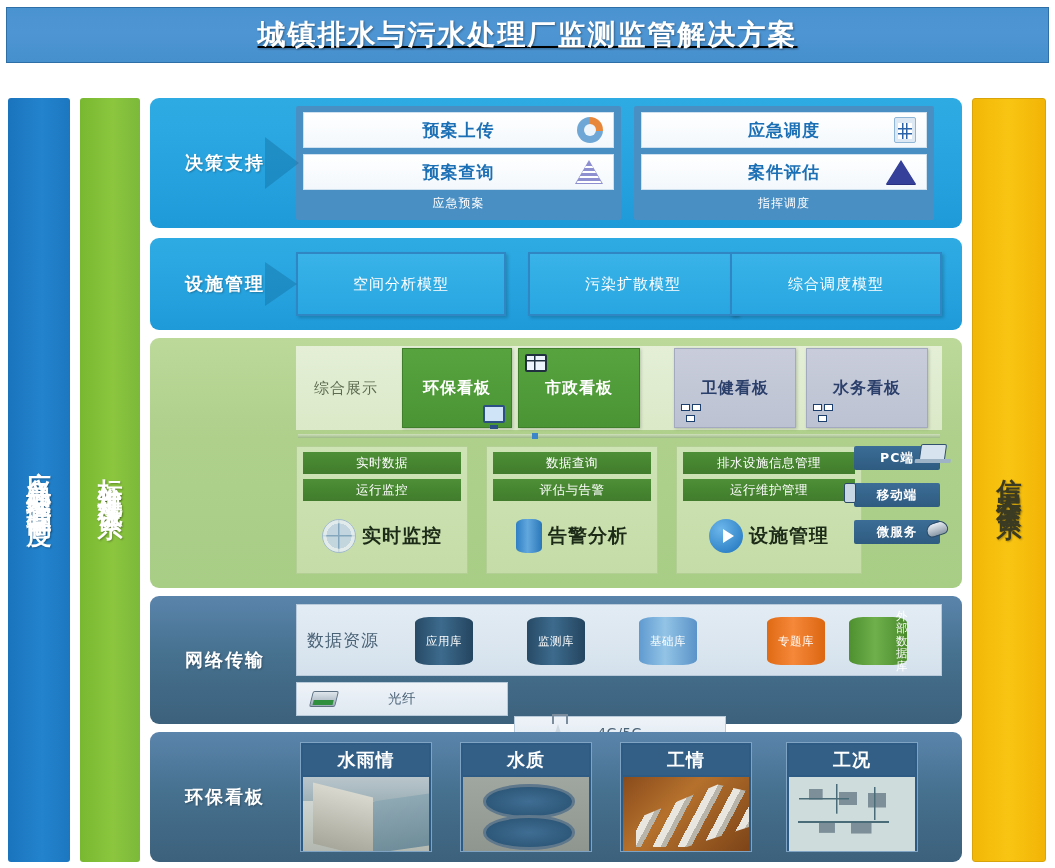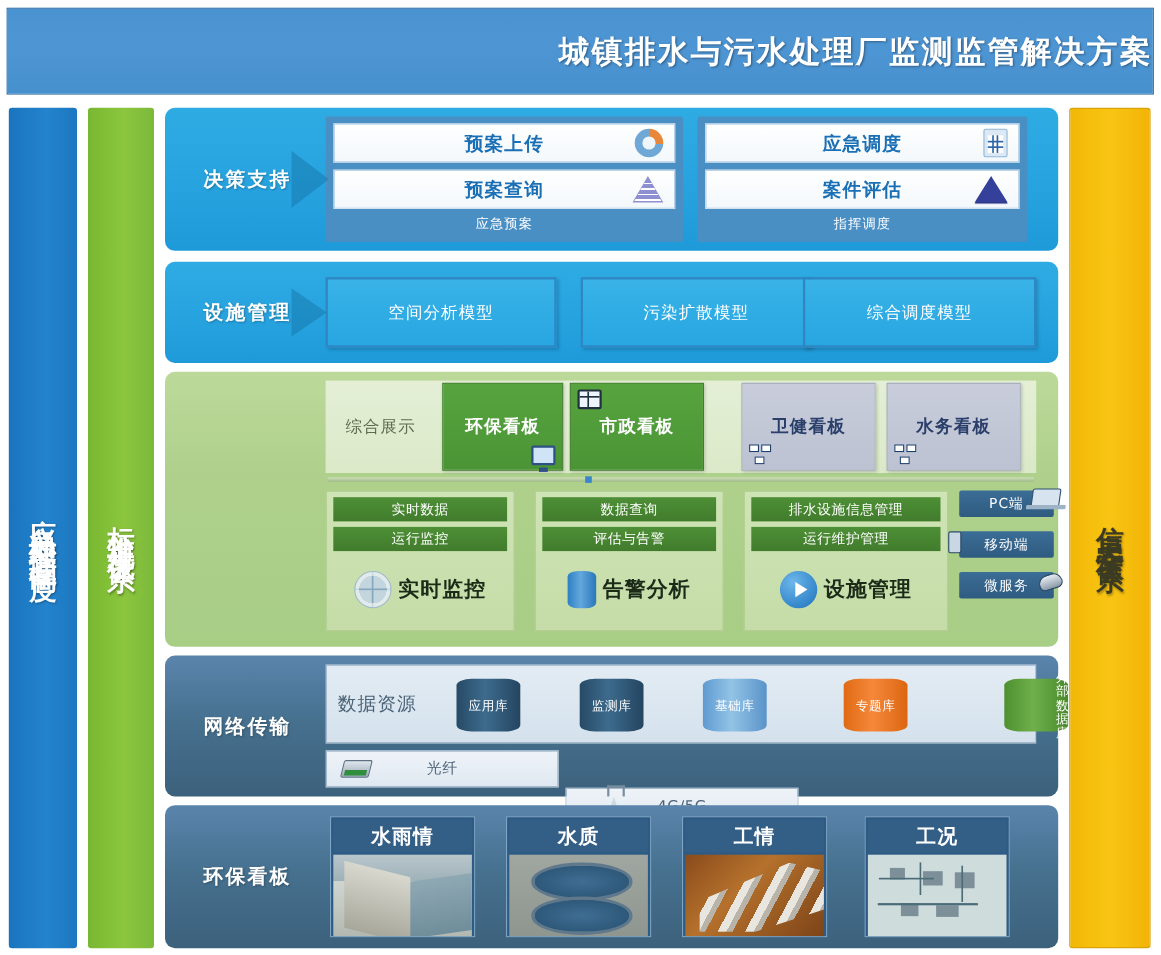--- a/index.html
+++ b/index.html
@@ -6,24 +6,24 @@
   body {
     width: 1055px; height: 868px;
     background: #ffffff;
     font-family: "DejaVu Sans", "Liberation Sans", sans-serif;
     overflow: hidden;
     position: relative;
   }
 
   
   .title-banner {
-    position: absolute; left: 6px; top: 7px; width: 1043px; height: 79px;
+    position: absolute; left: 6px; top: 7px; width: 1043px; height: 56px;
     background: linear-gradient(180deg,#4a93d1 0%, #4e95d3 45%, #4690ce 100%);
     border: 1px solid #2f6fa8;
-    display: flex; align-items: center; justify-content: flex-end;
+    display: flex; align-items: center; justify-content: center; text-decoration: underline;
   }
   .title-banner .t {
     color: #ffffff; font-size: 28px; font-weight: bold; letter-spacing: 2px;
     text-shadow: 1px 1px 2px rgba(0,0,0,0.35);
   }
 
   
   .vbar {
     position: absolute; top: 98px; height: 764px;
     display: flex; align-items: center; justify-content: center;
@@ -171,21 +171,21 @@
     background-image: radial-gradient(circle, transparent 55%, rgba(255,255,255,.6) 56%),
       linear-gradient(#7a9ec2 0 0), linear-gradient(#7a9ec2 0 0);
     background-size: 100% 100%, 100% 1.5px, 1.5px 100%;
     background-position: 0 0, 0 50%, 50% 0; background-repeat:no-repeat; opacity:.85; }
   .ic-cyl { width:26px; height:34px; background: linear-gradient(90deg,#2e7fc4,#62a8dd 45%,#2a77ba);
     border-radius: 10px/5px; }
   .ic-play { width:34px; height:34px; border-radius:50%; background: radial-gradient(circle at 35% 30%, #6cb6ea, #1c72bd);
     display:flex; align-items:center; justify-content:center; }
   .ic-play:after { content:""; width:0;height:0;border-left:11px solid #ffffff;border-top:7px solid transparent;border-bottom:7px solid transparent; margin-left:4px; }
 
-  .term-stack { position:absolute; left:722px; top:108px; width:86px; height:128px; }
+  .term-stack { position:absolute; left:704px; top:108px; width:86px; height:128px;font-weight:bold; }
   .term-chip { position:relative; height:24px; margin-bottom:13px;
     background: linear-gradient(180deg,#3b6d96,#2f5b80); border-radius:2px;
     display:flex; align-items:center; justify-content:center; color:#ffffff; font-size:12.5px; letter-spacing:1px; }
   .term-chip .ti { position:absolute; }
   .ic-laptop { width:26px; height:16px; background:#d7e3ef; border:1.5px solid #30506e; border-radius:2px 2px 0 0;
     transform: skewX(-8deg); }
   .ic-laptop:after { content:""; position:absolute; left:-5px; bottom:-4px; width:36px; height:4px; background:#9fb3c6; border-radius:1px; }
   .ic-phone { width:12px; height:20px; background:#c9d6e3; border:1.5px solid #2c4a66; border-radius:2px; }
   .ic-mouse { width:22px; height:14px; background: linear-gradient(180deg,#e8edf2,#8b9aa8); border:1.5px solid #2c4a66; border-radius:9px 9px 6px 6px; transform: rotate(-18deg); }
 
@@ -199,21 +199,21 @@
     background: linear-gradient(180deg,#e3ecf4,#d4e1ec); border:1px solid #b9cbdb; }
   .dr-label { position:absolute; left:10px; top:50%; transform:translateY(-50%); color:#4a6276; font-size:17px; letter-spacing:1px; }
   .db { position:absolute; top:12px; width:58px; height:48px; border-radius: 14px/6px;
     display:flex; align-items:center; justify-content:center; text-align:center;
     color:#ffffff; font-size:11.5px; line-height:12.5px; letter-spacing:0.5px; }
   .db.navy { background: linear-gradient(90deg,#274a66,#3d6b8d 45%,#244560); }
   .db.lightblue { background: linear-gradient(90deg,#5f9ad0,#93c4e6 45%,#5a93c9); }
   .db.orange { background: linear-gradient(90deg,#e06a14,#f5883a 45%,#dc6611); }
   .db.green { background: linear-gradient(90deg,#4e8f2f,#6fb04c 45%,#4a8a2c); }
   #db-1 { left:118px; } #db-2 { left:230px; } #db-3 { left:342px; }
-  #db-4 { left:470px; } #db-5 { left:616px;padding-left:48px; }
+  #db-4 { left:470px; } #db-5 { left:552px;padding-left:48px; }
 
   .net-row { position:absolute; left:146px; top:86px; width:646px; height:34px; }
   .net-pill { position:absolute; top:0; height:34px;
     background: linear-gradient(180deg,#eef3f8,#dfe8f1); border:1px solid #b9cbdb;
     display:flex; align-items:center; justify-content:center; position:relative;
     color:#4a6276; font-size:13.5px; letter-spacing:0.5px; }
   #net-1 { left:0; width:212px; }
   #net-2 { left:218px; width:212px; }
   #net-3 { left:436px; width:210px; }
   .net-pill .ni { position:absolute; }

